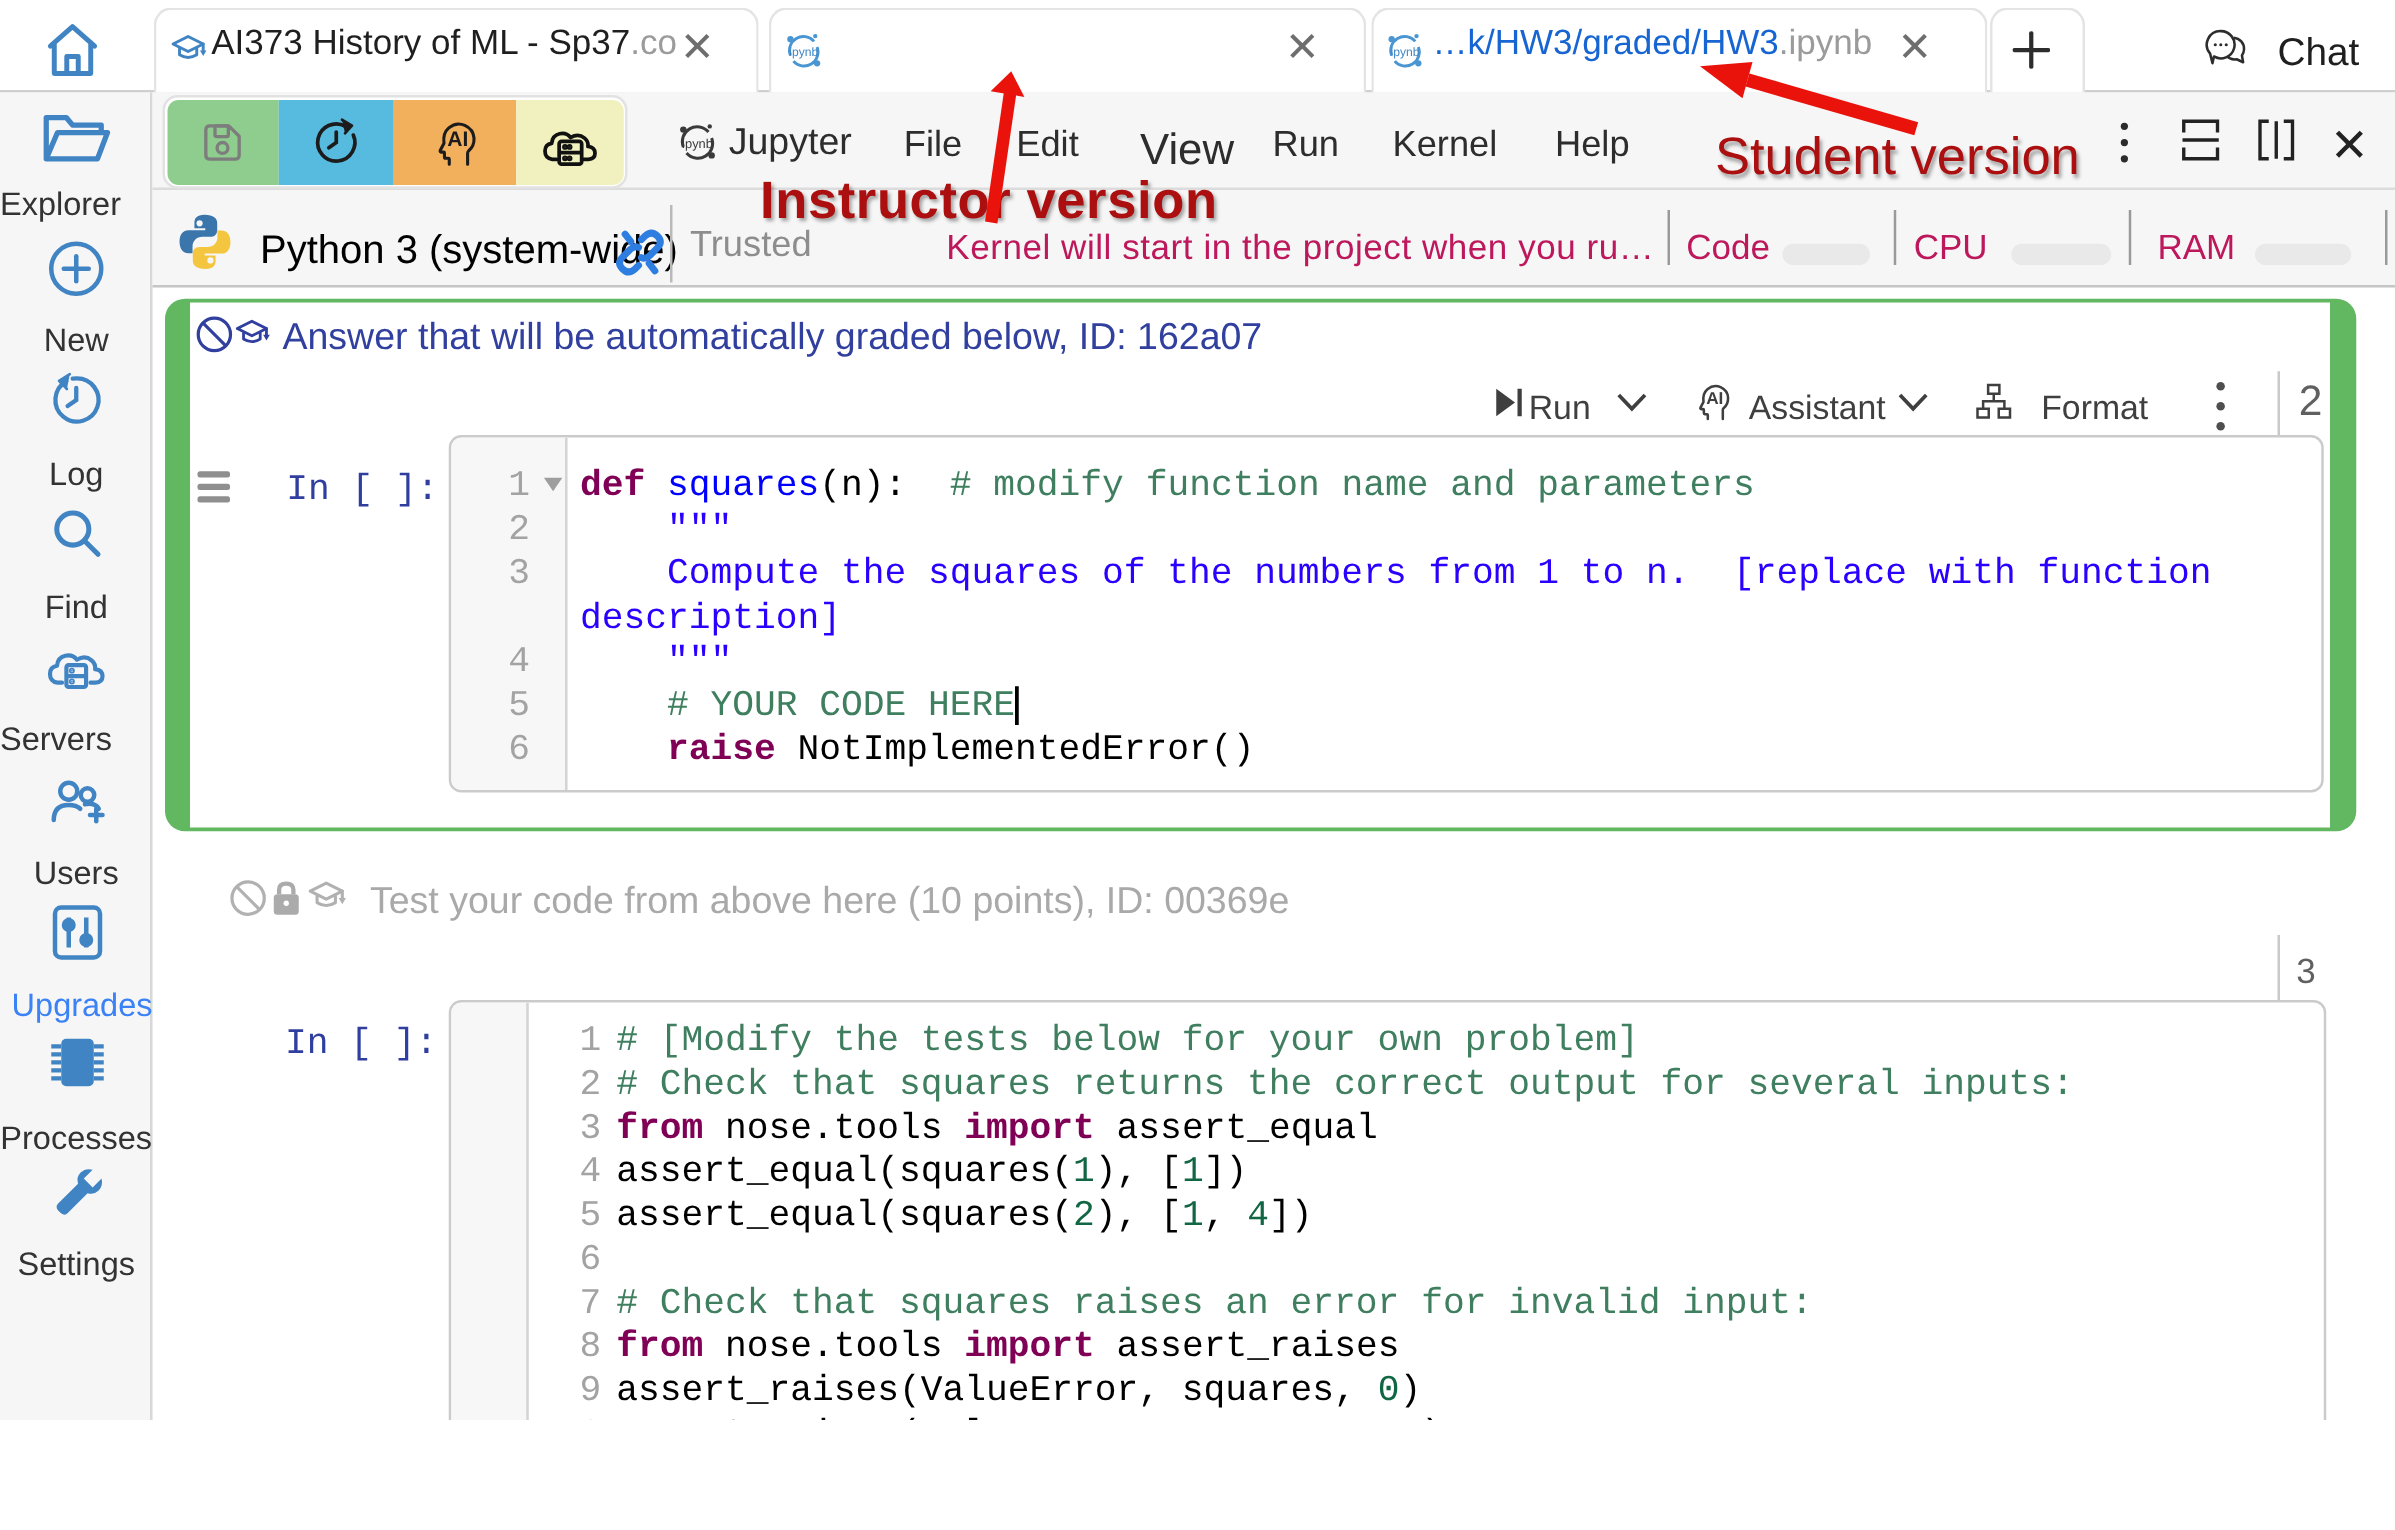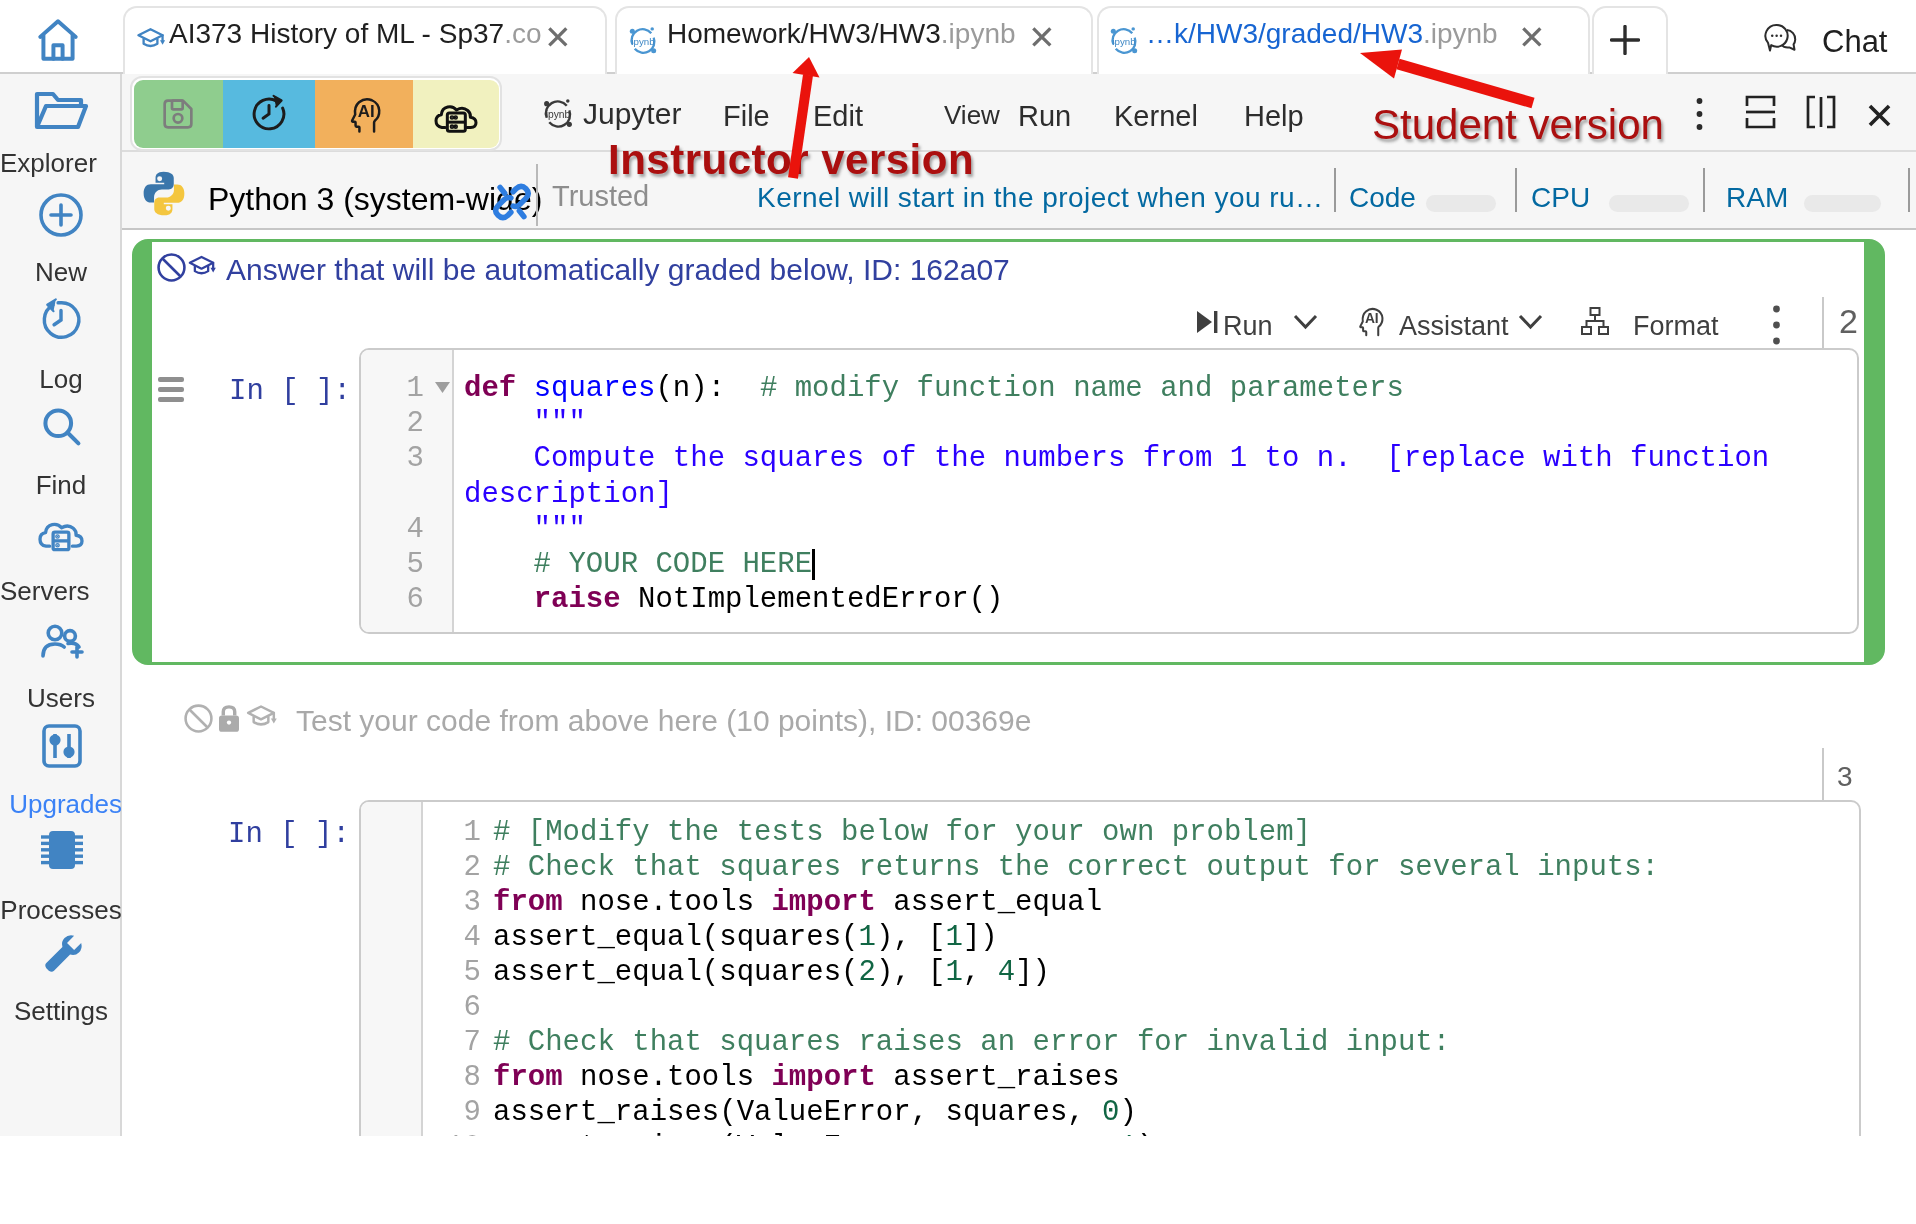--- a/index.html
+++ b/index.html
@@ -8,21 +8,21 @@
 .kw{color:#7F0055;font-weight:bold}
 .cm{color:#3F7F5F}
 .st{color:#2A00FF}
 .df{color:#0000ff}
 .nm{color:#116644}
 .gut{color:#a3a3a3}
 .tab{position:absolute;top:6px;height:68px;background:#fff;border:2px solid #e4e4e4;border-bottom:none;border-radius:14px 14px 0 0;box-sizing:border-box}
 .sep{position:absolute;width:2px;background:#b9b9b9}
 .pill{position:absolute;height:17px;border-radius:9px;background:#e9e9e9}
 .menu{font-size:31px;color:#2d2d2d}
-.gray{color:#0369a1}
+.gray{color:#be185d}
 </style></head>
 <body>
 <div id="p">
 
 <div class="a" style="left:0;top:0;width:1916px;height:74px;background:#fff;border-bottom:2px solid #cfcfcf;box-sizing:border-box"></div>
 <svg class="a" style="left:33px;top:15px" width="50" height="50" viewBox="0 0 24 24" fill="none" stroke="#4184c3" stroke-width="1.9" stroke-linejoin="round" stroke-linecap="round">
       <path d="M3.5 10.5 L12 3 L20.5 10.5 M5 9.2 V21 H19 V9.2"></path>
       <path d="M9.8 21 V14.5 H14.2 V21"></path>
     </svg>
 
@@ -38,21 +38,20 @@
 
 <div class="tab" style="left:615px;width:478px"></div>
 <svg class="a" style="left:627px;top:25px" width="32" height="32" viewBox="0 0 33 33">
  <path d="M5.5 20 A11.5 11.5 0 0 1 25 8.4" fill="none" stroke="#4a96d2" stroke-width="2.4"></path>
  <path d="M27.5 13 A11.5 11.5 0 0 1 8 24.6" fill="none" stroke="#4a96d2" stroke-width="2.4"></path>
  <circle cx="5.5" cy="6.5" r="2.6" fill="#4a96d2"></circle>
       <circle cx="27.5" cy="26.5" r="2.6" fill="#4a96d2"></circle>
       <circle cx="26" cy="4" r="1.8" fill="#4a96d2"></circle>
  <text x="16.5" y="20.5" font-size="10" font-family="Liberation Sans" fill="#3f88c5" text-anchor="middle">ipynb</text>
     </svg>
-<div class="t" style="left:667px;top:18px;font-size:28px">Homework/HW3/HW3<span style="color:#9b9b9b">.ipynb</span></div>
 <div class="t" style="left:1028px;top:18px;font-size:33px;color:#6e6e6e">✕</div>
 
 <div class="tab" style="left:1097px;width:493px"></div>
 <svg class="a" style="left:1108px;top:25px" width="32" height="32" viewBox="0 0 33 33">
  <path d="M5.5 20 A11.5 11.5 0 0 1 25 8.4" fill="none" stroke="#4a96d2" stroke-width="2.4"></path>
  <path d="M27.5 13 A11.5 11.5 0 0 1 8 24.6" fill="none" stroke="#4a96d2" stroke-width="2.4"></path>
  <circle cx="5.5" cy="6.5" r="2.6" fill="#4a96d2"></circle>
       <circle cx="27.5" cy="26.5" r="2.6" fill="#4a96d2"></circle>
       <circle cx="26" cy="4" r="1.8" fill="#4a96d2"></circle>
  <text x="16.5" y="20.5" font-size="10" font-family="Liberation Sans" fill="#3f88c5" text-anchor="middle">ipynb</text>
@@ -118,21 +117,21 @@
  <path d="M5.5 20 A11.5 11.5 0 0 1 25 8.4" fill="none" stroke="#3a3a3a" stroke-width="2.3"></path>
  <path d="M27.5 13 A11.5 11.5 0 0 1 8 24.6" fill="none" stroke="#3a3a3a" stroke-width="2.3"></path>
  <circle cx="5.5" cy="6.5" r="2.5" fill="#3a3a3a"></circle>
       <circle cx="27.5" cy="26.5" r="2.5" fill="#3a3a3a"></circle>
       <circle cx="26" cy="4" r="1.7" fill="#3a3a3a"></circle>
  <text x="16.5" y="20.5" font-size="10" font-family="Liberation Sans" fill="#3a3a3a" text-anchor="middle">ipynb</text>
     </svg>
 <div class="t menu" style="left:583px;top:97px;font-size:30px">Jupyter</div>
 <div class="t menu" style="left:723px;top:100px;font-size:29px">File</div>
 <div class="t menu" style="left:813px;top:100px;font-size:29px">Edit</div>
-<div class="t menu" style="left:944px;top:100px;font-size:26px">View</div>
+<div class="t menu" style="left:912px;top:100px;font-size:35px">View</div>
 <div class="t menu" style="left:1018px;top:100px;font-size:29px">Run</div>
 <div class="t menu" style="left:1114px;top:100px;font-size:29px">Kernel</div>
 <div class="t menu" style="left:1244px;top:100px;font-size:29px">Help</div>
 
 <svg class="a" style="left:1693px;top:95px" width="14" height="40" viewBox="0 0 14 40">
       <circle cx="6.5" cy="6" r="2.9" fill="#2b2b2b"></circle>
       <circle cx="6.5" cy="19" r="2.9" fill="#2b2b2b"></circle>
       <circle cx="6.5" cy="32" r="2.9" fill="#2b2b2b"></circle>
     </svg>
 <svg class="a" style="left:1745px;top:95px" width="31" height="34" viewBox="0 0 31 34" fill="none" stroke="#222" stroke-width="2.7">

